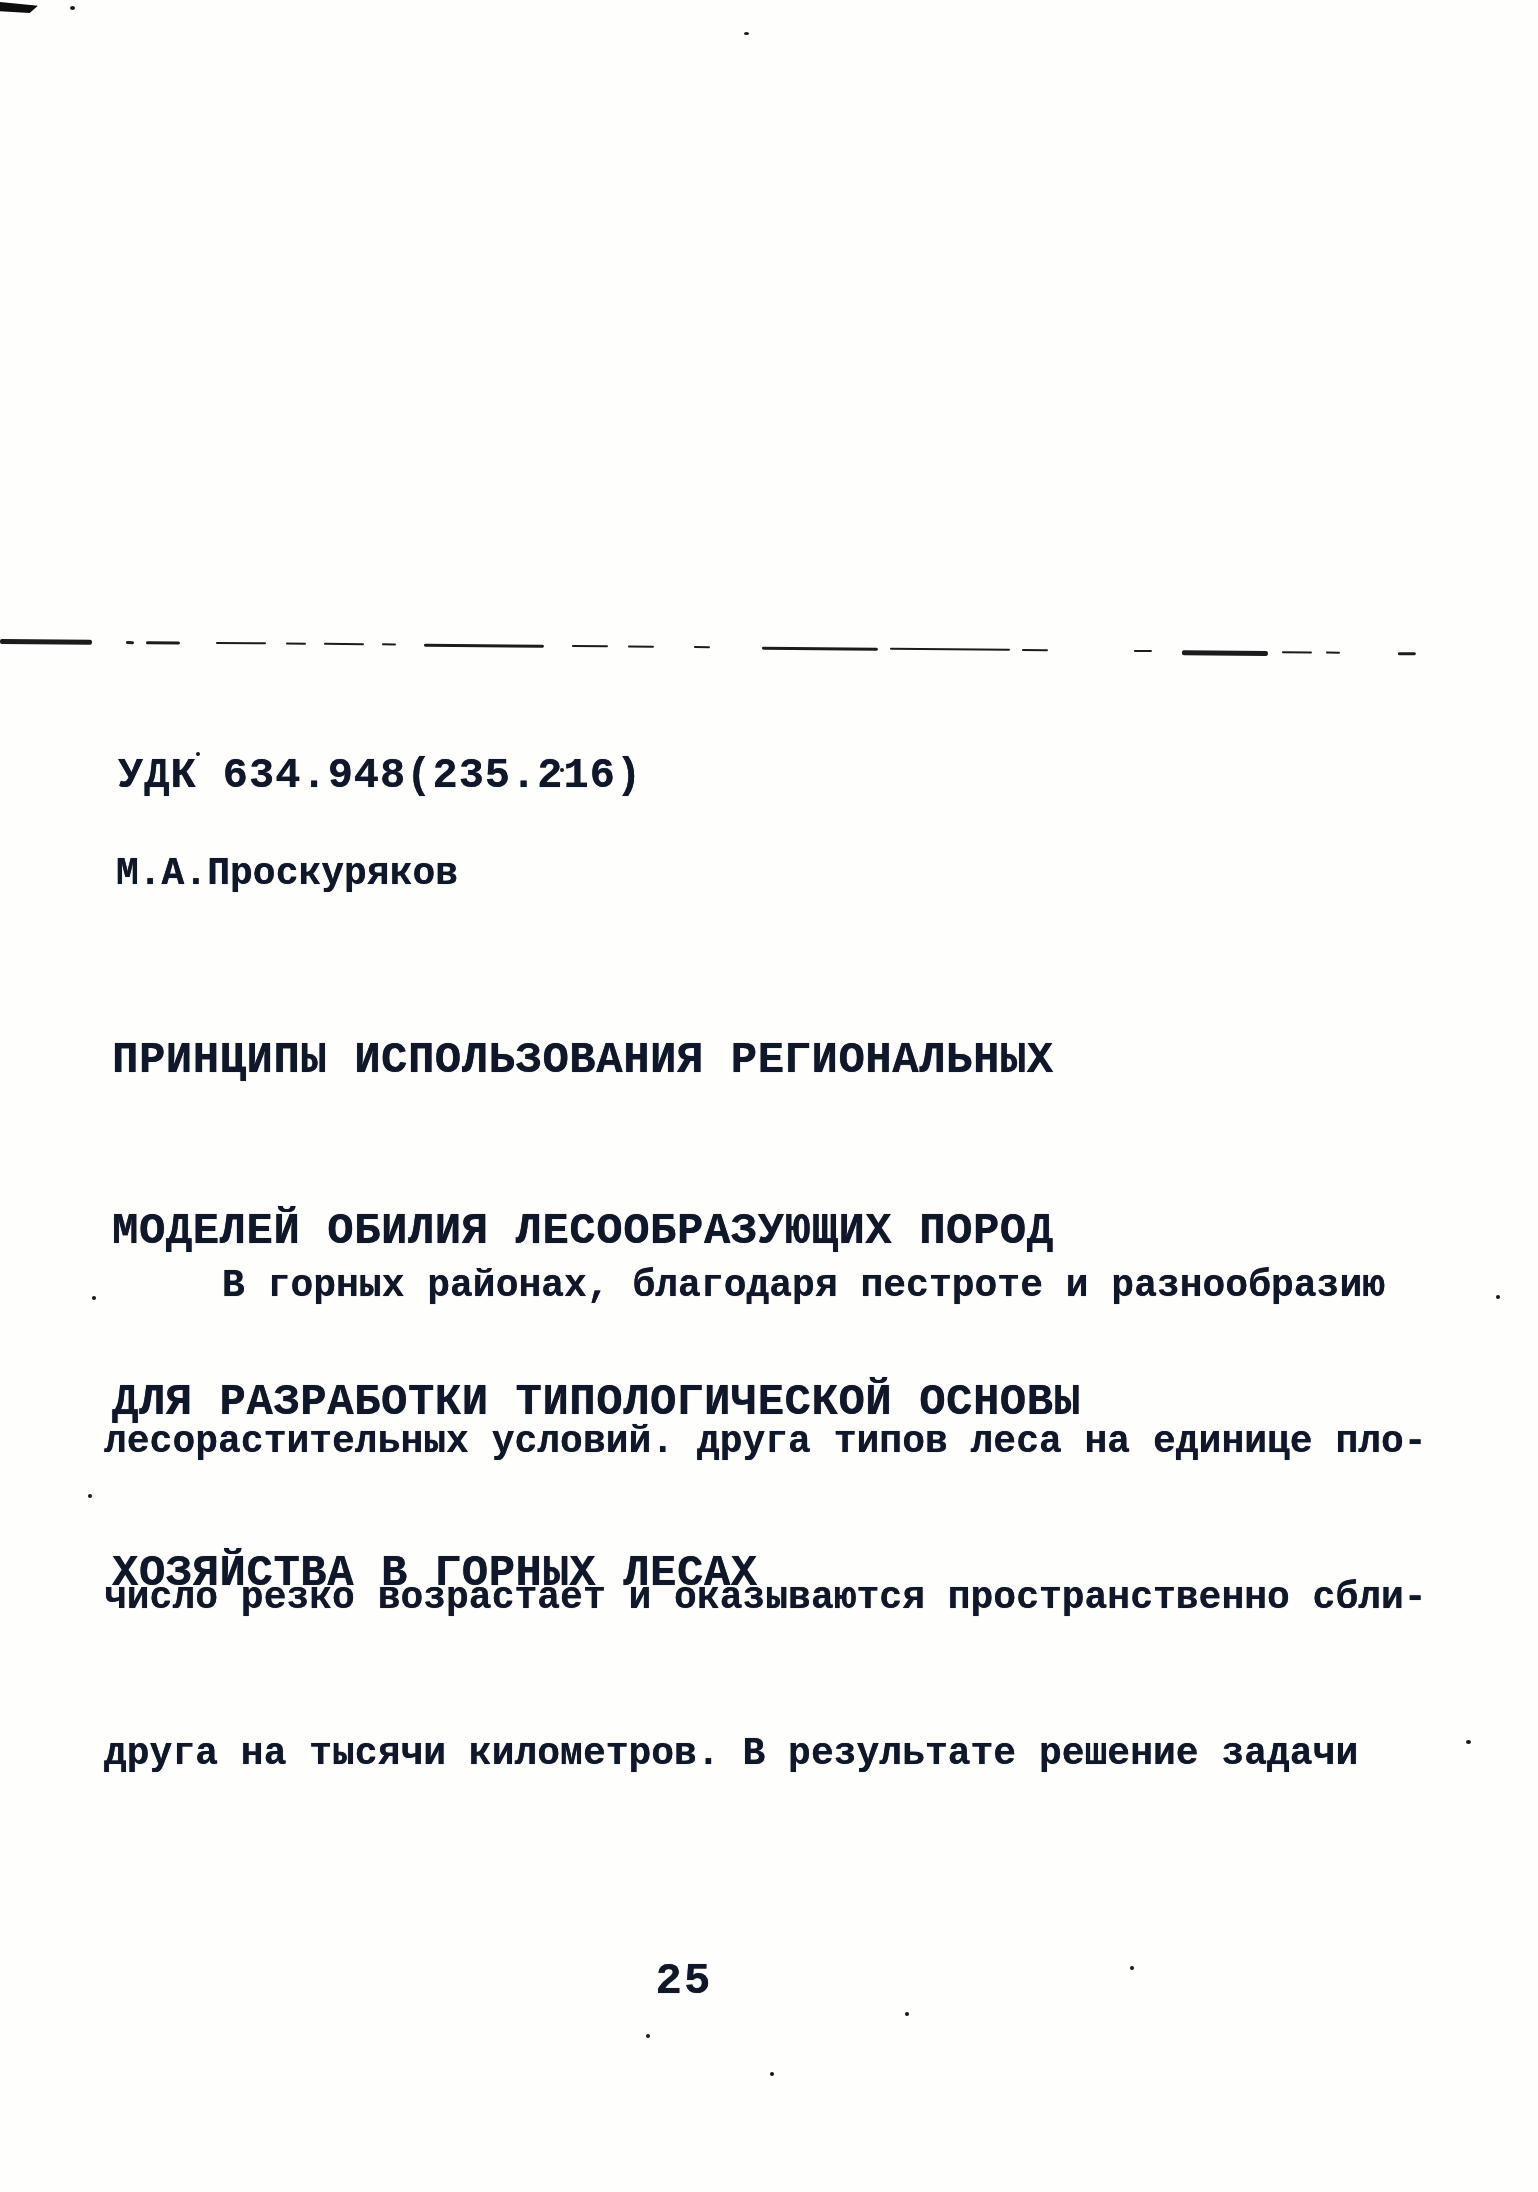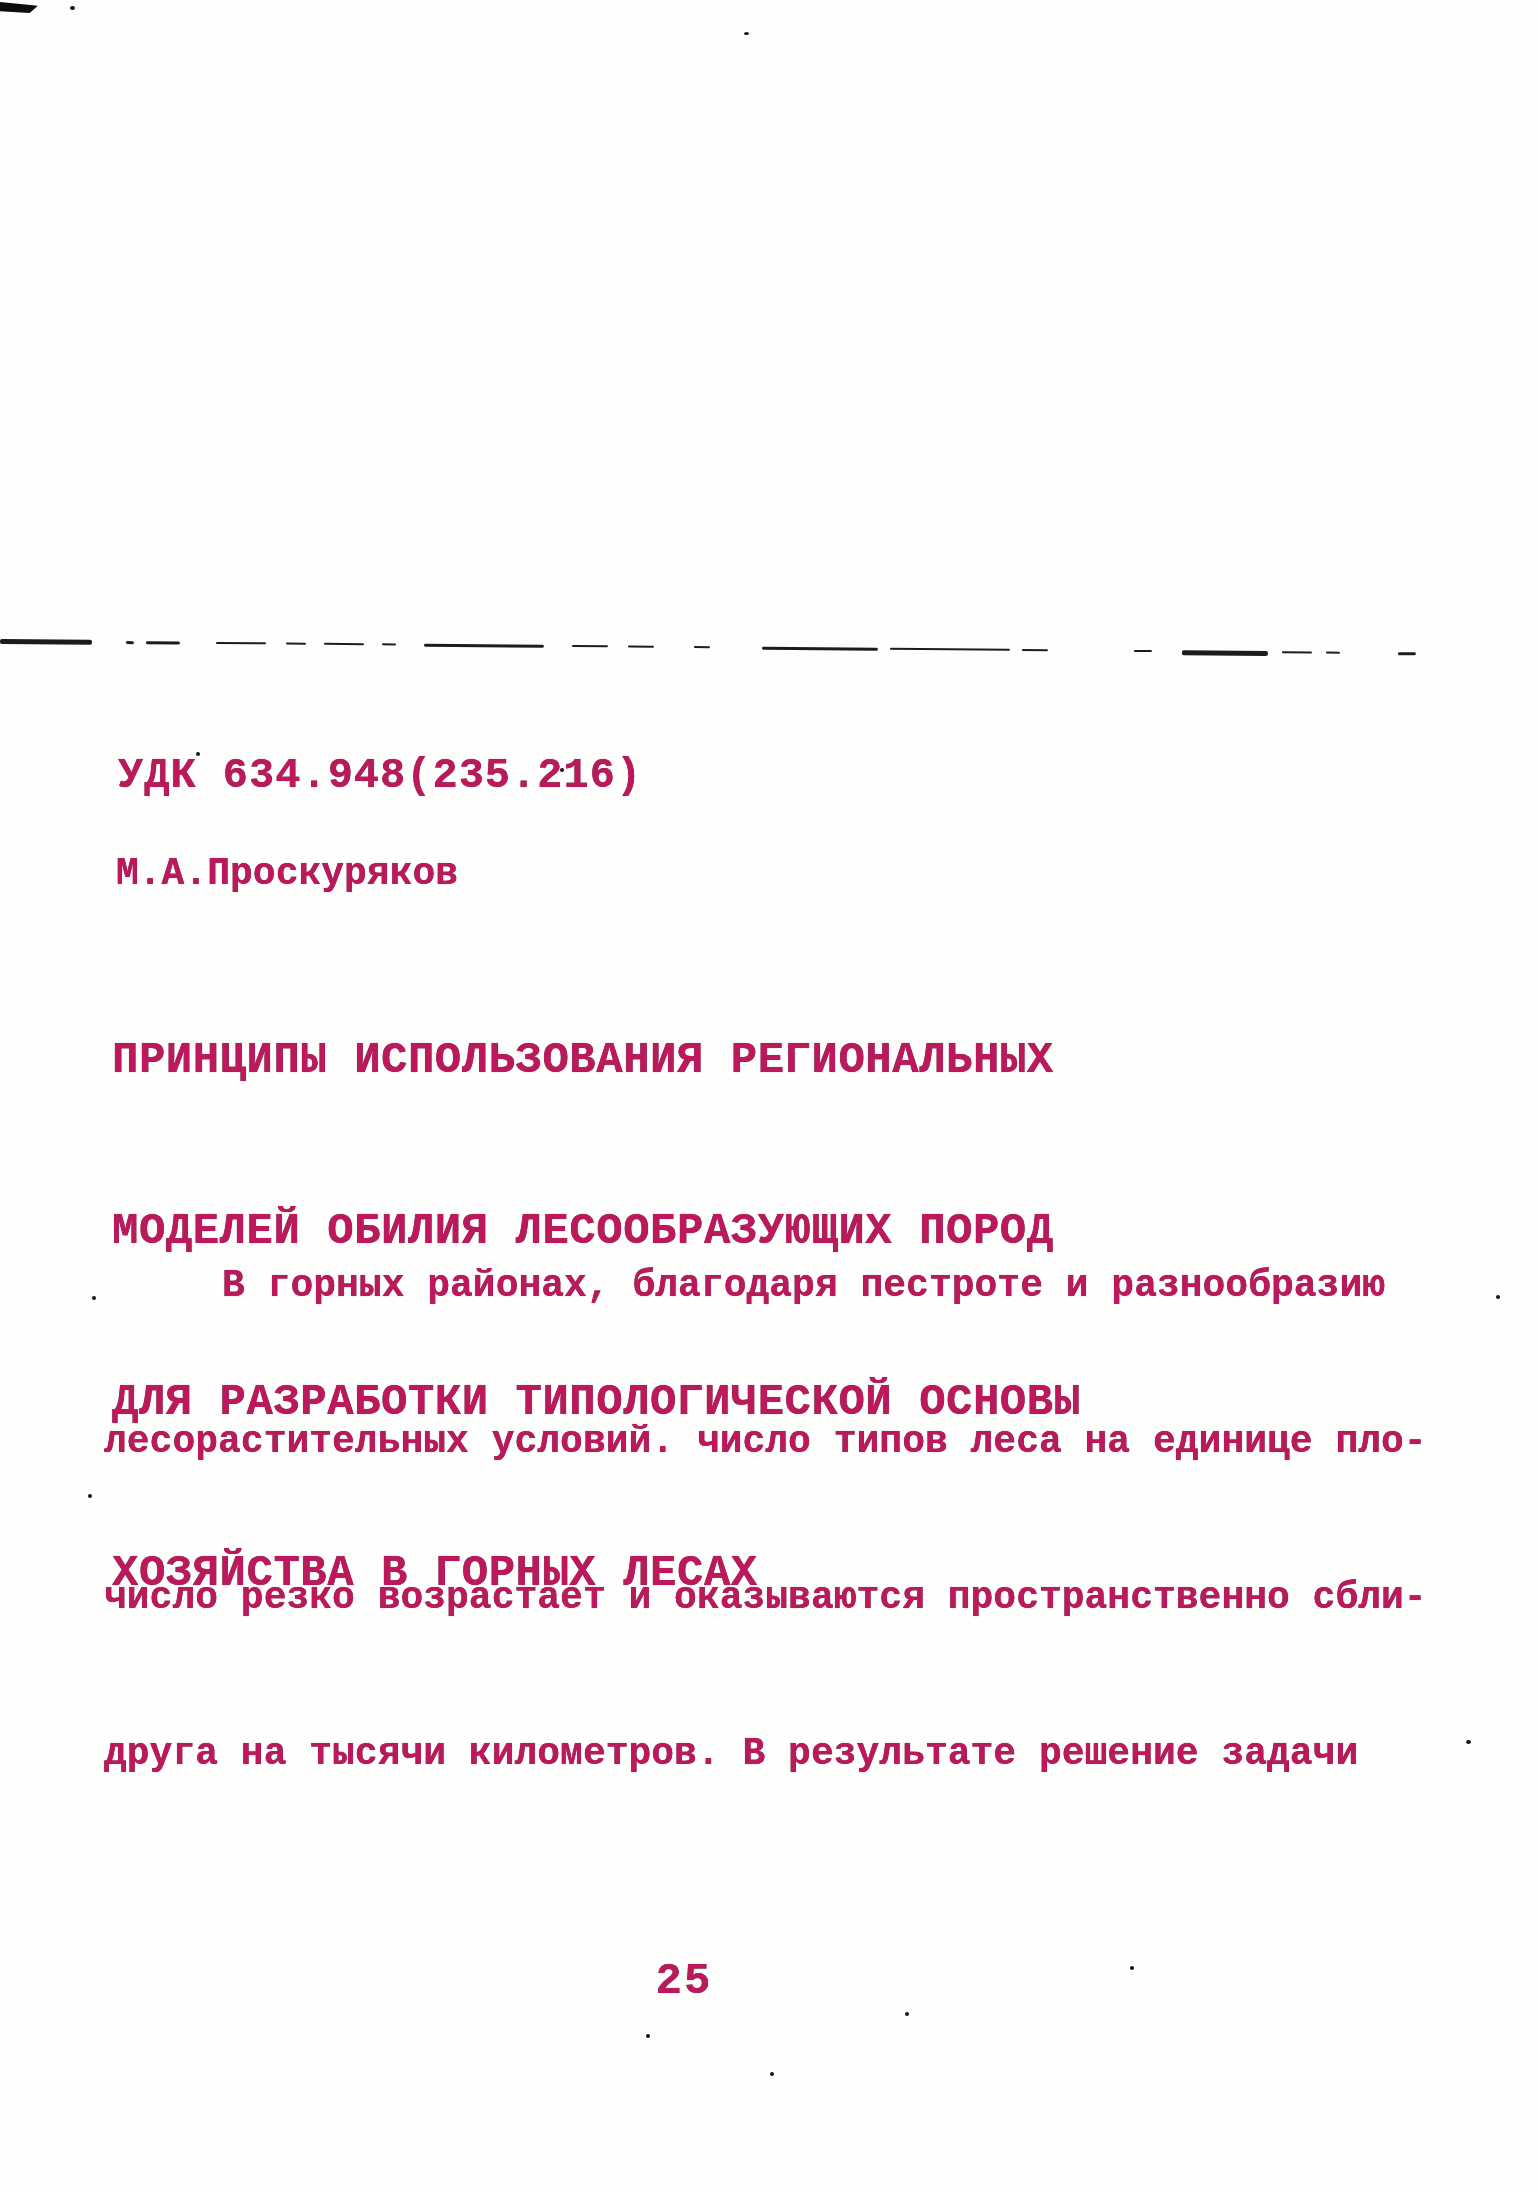--- a/index.html
+++ b/index.html
@@ -4,21 +4,21 @@
 <style>
   html, body { margin: 0; padding: 0; background: #e8e8e4; }
   .page {
     position: relative;
     width: 1538px;
     height: 2192px;
     margin: 0 auto;
     background: #fefefc;
     overflow: hidden;
     font-family: "Liberation Mono", "DejaVu Sans Mono", monospace;
-    color: #be185d;
+    color: #0f172a;
   }
   .txt {
     position: absolute;
     white-space: pre;
     font-weight: 700;
     text-shadow: 0 0 0.7px rgba(10,10,10,0.85);
   }
   .udc {
     left: 118px; top: 752px;
     font-size: 42px; letter-spacing: 1px;
@@ -109,21 +109,21 @@
     <div class="line">ПРИНЦИПЫ ИСПОЛЬЗОВАНИЯ РЕГИОНАЛЬНЫХ</div>
     <div class="line">МОДЕЛЕЙ ОБИЛИЯ ЛЕСООБРАЗУЮЩИХ ПОРОД</div>
     <div class="line">ДЛЯ РАЗРАБОТКИ ТИПОЛОГИЧЕСКОЙ ОСНОВЫ</div>
     <div class="line">ХОЗЯЙСТВА В ГОРНЫХ ЛЕСАХ</div>
   </div>
 
   <div class="txt author">М.А.Проскуряков</div>
 
   <div class="txt body-block">
     <div class="line indent">В горных районах, благодаря пестроте и разнообразию</div>
-    <div class="line">лесорастительных условий. число типов леса на единице пло-</div>
+    <div class="line">лесорастительных условий. друга типов леса на единице пло-</div>
     <div class="line">число резко возрастает и оказываются пространственно сбли-</div>
     <div class="line">друга на тысячи километров. В результате решение задачи</div>
     
     
     
     
     
     
     
     

